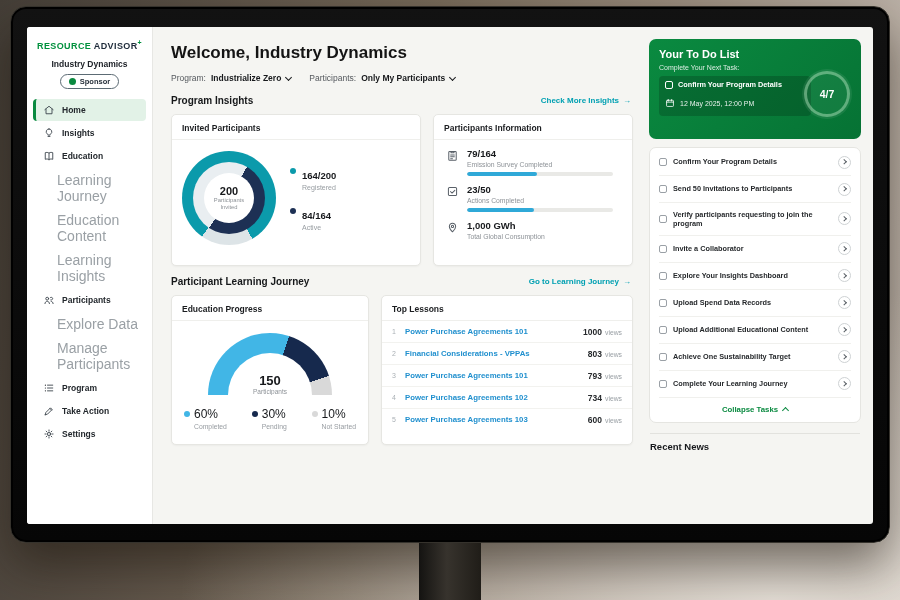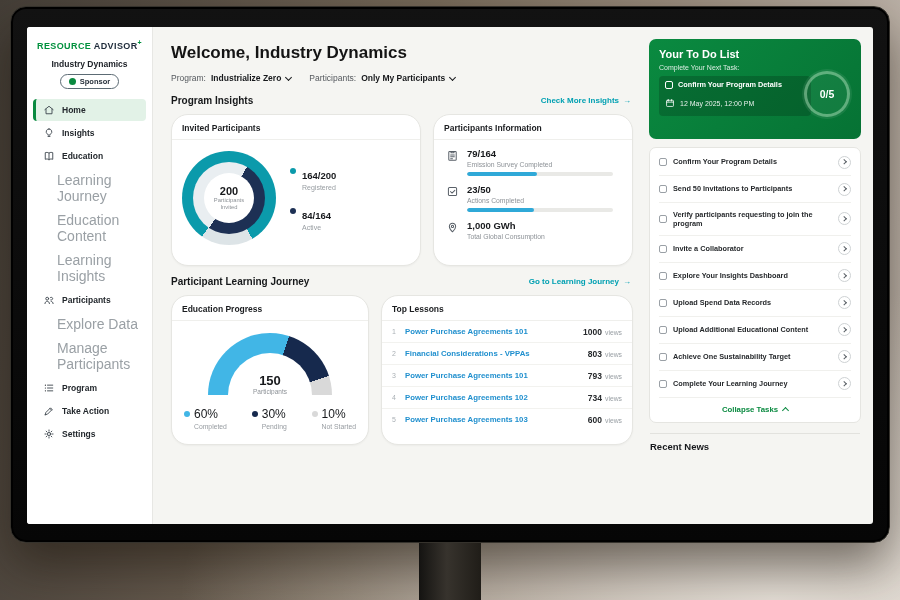--- a/index.html
+++ b/index.html
@@ -34,21 +34,21 @@
   .filters{display:flex;gap:18px;align-items:flex-start;margin-bottom:12px}
   .filter{display:flex;align-items:center;gap:5px;font-size:8.5px;color:#55595e}
   .filter-value{display:inline-flex;align-items:center;gap:5px;font-weight:700;color:#17191c;cursor:pointer}
   .chev{display:inline-block;width:5px;height:5px;border-right:1.3px solid currentColor;border-bottom:1.3px solid currentColor;transform:rotate(45deg);margin-top:-2px}
   .chev.right{transform:rotate(-45deg)}
   .chev.up{transform:rotate(225deg);margin-top:2px}
   .section-row{display:flex;justify-content:space-between;align-items:center;margin:6px 2px 8px 0}
   .section-title{font-size:10px;font-weight:700;color:#16181a}
   .section-link{font-size:8px;font-weight:700;color:#00a0b2;display:inline-flex;align-items:center;gap:4px;cursor:pointer;text-decoration:none}
   .cards-row{display:flex;gap:12px;margin-bottom:10px}
-  .card{background:#fff;border:1px solid #e6e6e2;border-radius:17px;box-shadow:0 1px 2px rgba(0,0,0,.04)}
+  .card{background:#fff;border:1px solid #e6e6e2;border-radius:5px;box-shadow:0 1px 2px rgba(0,0,0,.04)}
   .card-title{font-size:8.5px;font-weight:700;color:#1b1d20;padding:8px 10px 6px;border-bottom:1px solid #efefec}
   
   .invited-card{width:250px;height:152px}
   .invited-body{display:flex;align-items:center;gap:14px;padding:11px 10px}
   .donut{position:relative;width:94px;height:94px;flex-shrink:0}
   .ring{position:absolute;border-radius:50%}
   .ring.outer{inset:0}
   .ring.inner{inset:11px}
   .hole{position:absolute;inset:22px;background:#fff;border-radius:50%;display:flex;flex-direction:column;align-items:center;justify-content:center;text-align:center}
   .hole-value{font-size:11px;font-weight:700;color:#17191c}
@@ -412,21 +412,21 @@
             </div>
             <div class="chip-row">
               <span class="cal-icon"><svg viewBox="0 0 14 14">
                     <rect x="2.2" y="3.2" width="9.6" height="8.6" rx="1"></rect>
                     <path d="M2.2 5.8h9.6M4.8 2.2v2M9.2 2.2v2"></path>
                   </svg></span>
               <span class="chip-date">12 May 2025, 12:00 PM</span>
             </div>
           </div>
           <div class="todo-ring">
-            <span>0/5</span>
+            <span>4/7</span>
           </div>
         </div>
 
         <div class="tasks-card">
           <div class="task-row">
             <span class="task-check"></span>
             <span class="task-label">Confirm Your Program Details</span>
             <span class="task-expand">
                 <span class="chev right"></span>
               </span>

